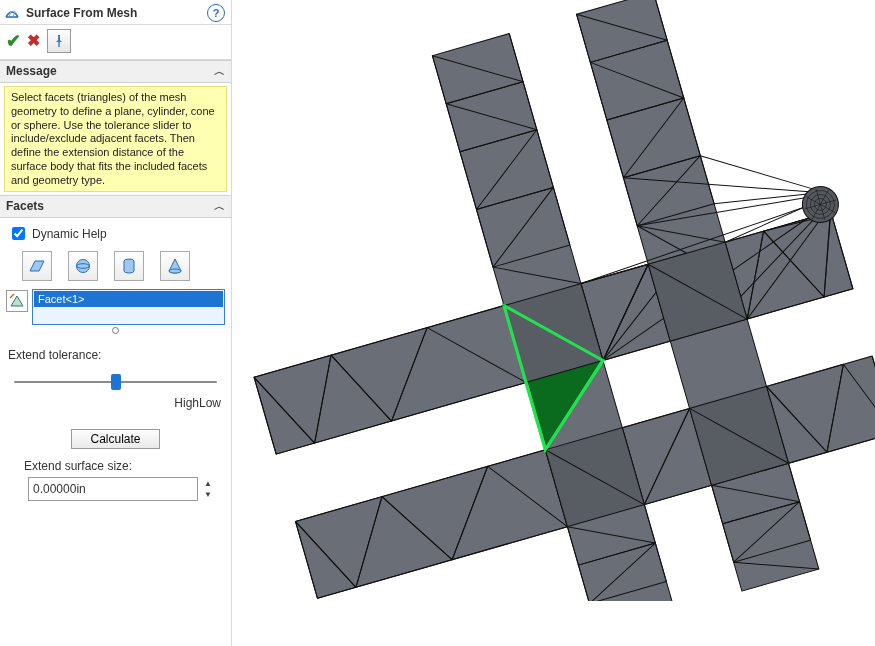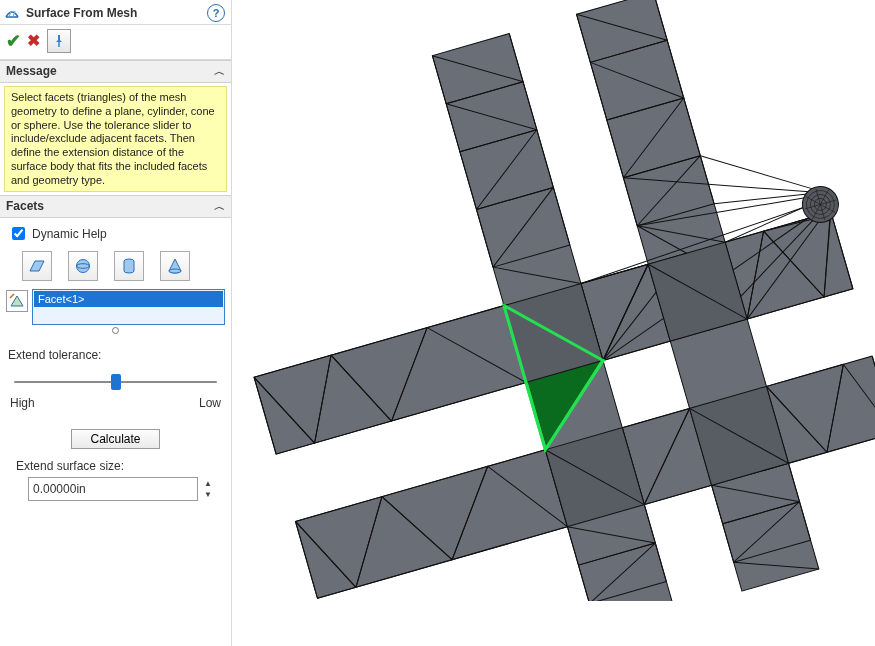--- a/index.html
+++ b/index.html
@@ -173,33 +173,34 @@
   }
   .slider-thumb {
     position:absolute;
     top:2px;
     width:10px;height:16px;
     background:#1e74d2;
     border-radius:2px;
     left:48%;
   }
   .slider-labels {
-    display:flex;justify-content:space-between;
+    display:flex;justify-content:flex-end;
     padding:2px 2px 8px 2px;
   }
   .calc-btn {
     display:block;
     margin:11px auto 10px auto;
     padding:2px 18px;
     border:1px solid #9a9a9a;
     background:linear-gradient(#fdfdfd,#eaeaea);
     font-size:12px;
   }
   .ext-label {
     padding:0 8px 4px 8px;
+    margin-left:8px;
   }
   .ext-row {
     display:flex;align-items:center;gap:3px;
     padding:0 8px 8px 20px;
   }
   .ext-input {
     flex:1;
     border:1px solid #9a9a9a;
     padding:2px 4px;
     font-size:12px;

